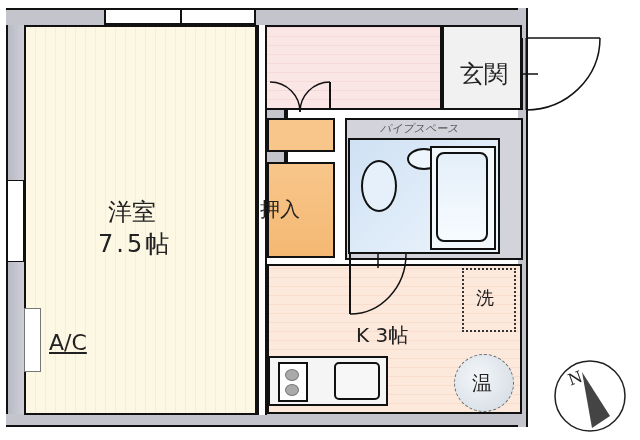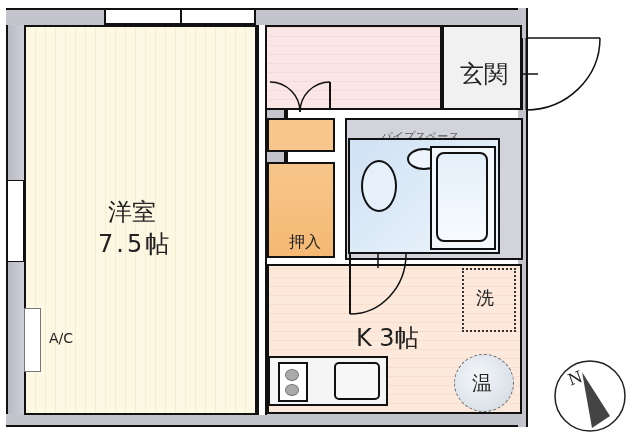--- a/index.html
+++ b/index.html
@@ -36,21 +36,21 @@
 <div class="abs line" style="left:180px;top:8px;width:2px;height:22px;"></div>
 <div class="abs" style="left:6px;top:414px;width:520px;height:13px;background:#c4c4cd;border-bottom:2px solid #111;"></div>
 <div class="abs" style="left:518px;top:8px;width:10px;height:419px;background:#c4c4cd;border-right:2px solid #111;"></div>
 
 <div class="abs" style="left:24px;top:25px;width:233px;height:171px;border:2px solid #111;border-bottom:none;background:repeating-linear-gradient(90deg,#fdf8e4 0 9px,#f6efcf 9px 10px);"></div>
 <div class="abs" style="left:24px;top:190px;width:233px;height:225px;border:2px solid #111;border-top:none;background:repeating-linear-gradient(90deg,#fdf8e4 0 9px,#f6efcf 9px 10px);"></div>
 <div class="label" style="left:108px;top:196px;font-size:24px;">洋室</div>
 <div class="label" style="left:98px;top:228px;font-size:24px;letter-spacing:3px;">7.5帖</div>
 
 <div class="abs" style="left:24px;top:308px;width:17px;height:64px;background:#fff;border:1px solid #777;"></div>
-<div class="label" style="left:49px;top:330px;font-size:14px;">A/C</div>
+<div class="label" style="left:49px;top:330px;font-size:22px;text-decoration:underline;">A/C</div>
 
 <div class="abs" style="left:257px;top:25px;width:10px;height:390px;background:#fff;border-left:2px solid #111;border-right:2px solid #111;"></div>
 
 <div class="abs" style="left:267px;top:25px;width:175px;height:85px;border:2px solid #111;border-left:none;background:repeating-linear-gradient(0deg,#fbe6e6 0 8px,#f6dada 8px 9px);"></div>
 
 <svg class="abs" style="left:268px;top:80px;" width="70" height="38" viewBox="0 0 70 38">
   <path d="M2 2 A30 30 0 0 1 32 32" fill="none" stroke="#111" stroke-width="1.5"></path>
   <path d="M62 2 A30 30 0 0 0 32 32" fill="none" stroke="#111" stroke-width="1.5"></path>
   <line x1="62" y1="2" x2="62" y2="30" stroke="#111" stroke-width="2"></line>
 </svg>
@@ -62,35 +62,35 @@
   <line x1="2" y1="4" x2="2" y2="76" stroke="#111" stroke-width="2"></line>
   <line x1="6" y1="4" x2="6" y2="76" stroke="#111" stroke-width="1"></line>
   <line x1="6" y1="4" x2="80" y2="4" stroke="#111" stroke-width="1.5"></line>
   <path d="M80 4 A74 72 0 0 1 6 76" fill="none" stroke="#111" stroke-width="1.5"></path>
   <line x1="0" y1="40" x2="18" y2="40" stroke="#111" stroke-width="1.5"></line>
 </svg>
 
 <div class="abs" style="left:267px;top:118px;width:68px;height:34px;background:#f8c68a;border:2px solid #111;"></div>
 
 <div class="abs" style="left:267px;top:162px;width:68px;height:96px;background:linear-gradient(180deg,#f8c68a,#f4b873);border:2px solid #111;"></div>
-<div class="label" style="left:289px;top:196px;font-size:16px;margin-top:36px;">押入</div>
+<div class="label" style="left:260px;top:196px;font-size:20px;">押入</div>
 
 <div class="abs" style="left:345px;top:118px;width:178px;height:142px;background:#d3d3db;border:2px solid #111;"></div>
-<div class="label" style="left:380px;top:121px;font-size:11px;font-style:italic;color:#555;margin-top:8px;">パイプスペース</div>
+<div class="label" style="left:380px;top:121px;font-size:11px;font-style:italic;color:#555;">パイプスペース</div>
 <div class="abs" style="left:348px;top:138px;width:152px;height:116px;background:linear-gradient(135deg,#cfe1f4,#eef5fc);border:2px solid #111;"></div>
 
 <div class="abs" style="left:361px;top:160px;width:36px;height:52px;border:2px solid #111;border-radius:50%;background:#e6f0fa;"></div>
 
 <div class="abs" style="left:407px;top:148px;width:34px;height:22px;border:2px solid #111;border-radius:50%;background:#eef5fc;"></div>
 
 <div class="abs" style="left:430px;top:146px;width:66px;height:104px;border:2px solid #111;background:#f3f8fd;"></div>
 <div class="abs" style="left:436px;top:152px;width:52px;height:90px;border:2px solid #111;border-radius:8px;background:linear-gradient(180deg,#e4eff9,#f7fbff);"></div>
 
 <div class="abs" style="left:267px;top:264px;width:255px;height:150px;background:repeating-linear-gradient(0deg,#fde9dc 0 8px,#f8dccc 8px 9px);border:2px solid #111;"></div>
-<div class="label" style="left:356px;top:322px;font-size:24px;">K 3帖</div>
+<div class="label" style="left:356px;top:322px;font-size:20px;">K 3帖</div>
 
 <svg class="abs" style="left:348px;top:254px;" width="64" height="64" viewBox="0 0 64 64">
   <line x1="2" y1="0" x2="2" y2="60" stroke="#111" stroke-width="2"></line>
   <path d="M58 0 A56 60 0 0 1 2 60" fill="none" stroke="#111" stroke-width="1.5"></path>
   <line x1="30" y1="0" x2="30" y2="14" stroke="#111" stroke-width="1.5"></line>
 </svg>
 
 <div class="abs" style="left:462px;top:268px;width:54px;height:64px;border:2px dotted #333;"></div>
 <div class="label" style="left:476px;top:286px;font-size:18px;">洗</div>
 

